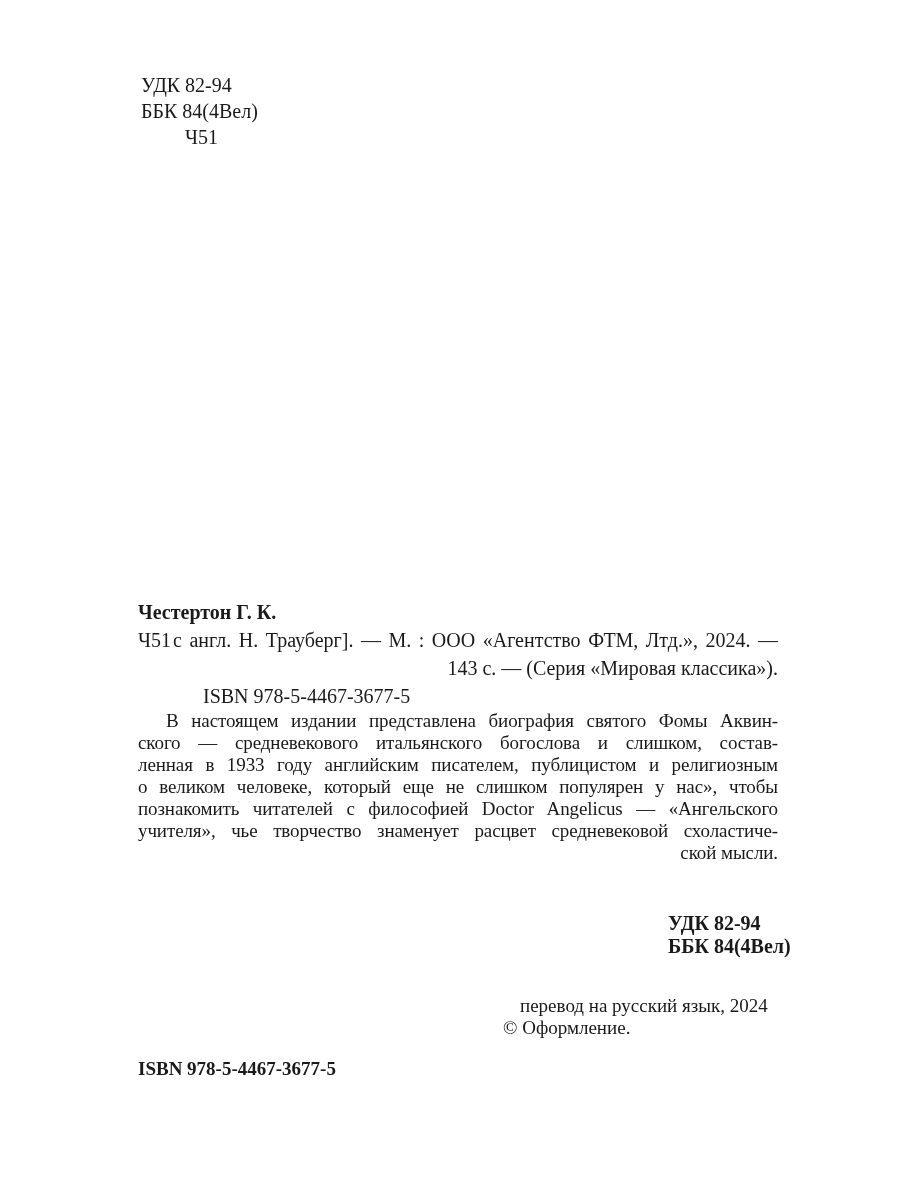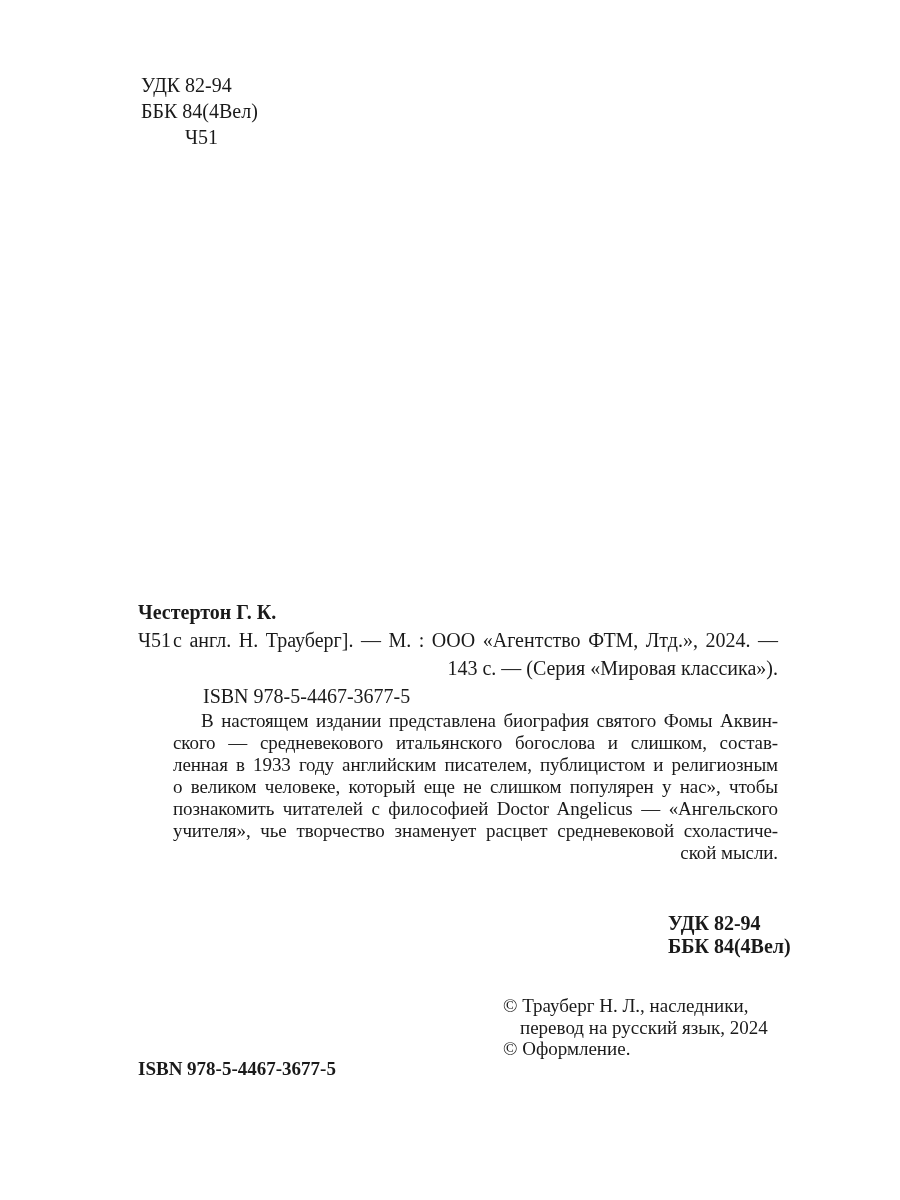--- a/index.html
+++ b/index.html
@@ -49,21 +49,20 @@
     margin-left: 35px;
     font-size: 20px;
     line-height: 28px;
   }
   .isbn-line {
     margin-left: 65px;
     font-size: 20px;
     line-height: 28px;
   }
   .annotation {
-    margin-left: 35px;
     font-size: 19px;
     line-height: 22px;
     letter-spacing: -0.1px;
   }
   .tline { white-space: normal; text-align: right; }
   .just { text-align: justify; text-align-last: justify; }
   .ind { text-indent: 28px; }
 
   
   #right-class {
@@ -122,21 +121,20 @@
     </div>
 </div>
 
 <div id="right-class" class="abs">
   <div>УДК 82-94</div>
   <div>ББК 84(4Вел)</div>
 </div>
 
 <div id="copyright" class="abs">
   <div class="c-entry">
-    <div><span>©</span> <span>Трауберг Н. Л., наследники,</span></div>
     <div class="c-cont">перевод на русский язык, 2024</div>
   </div>
   <div class="c-entry">
     <div><span>©</span> <span>Оформление.</span></div>
   </div>
 </div>
 
 <div id="footer-isbn" class="abs">ISBN 978-5-4467-3677-5</div>
 
 </body></html>

